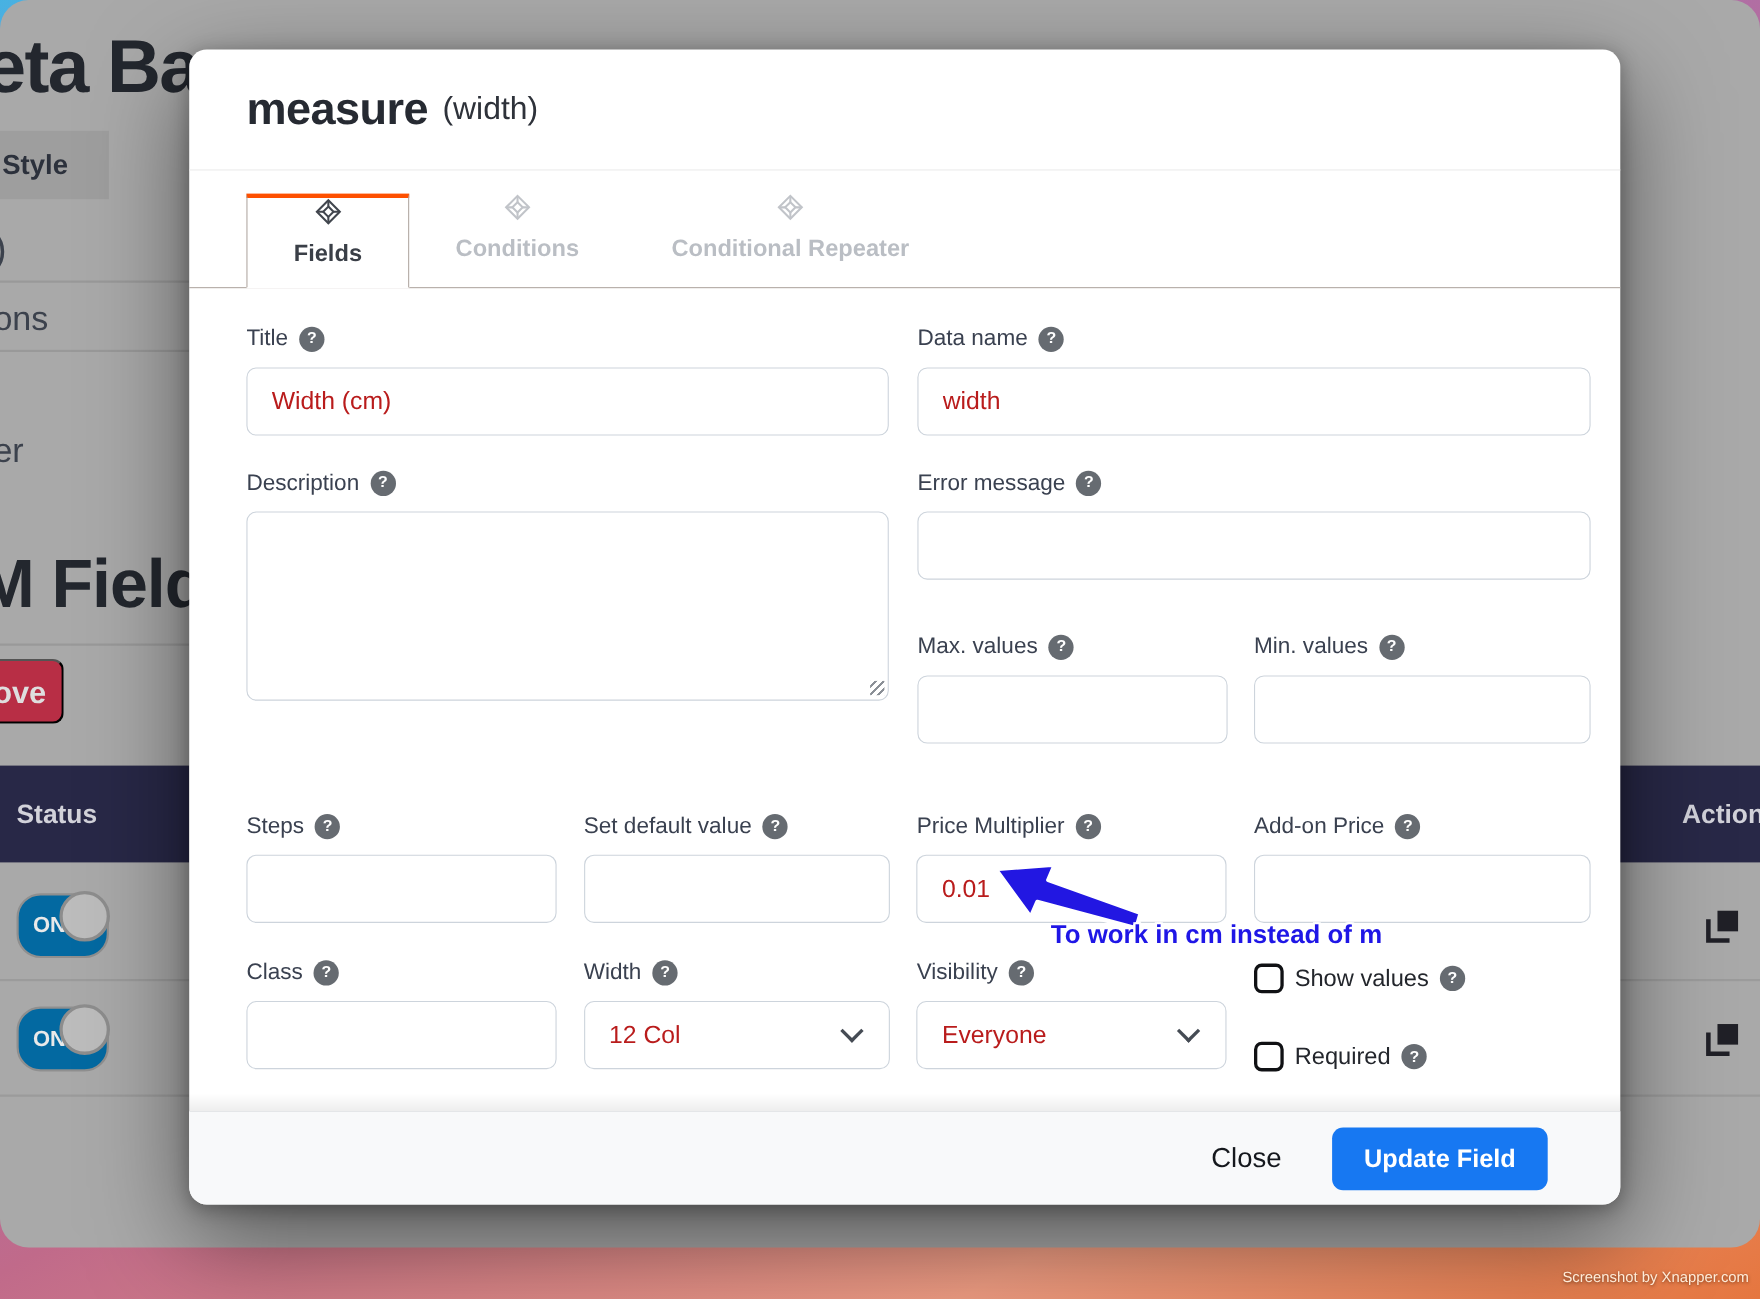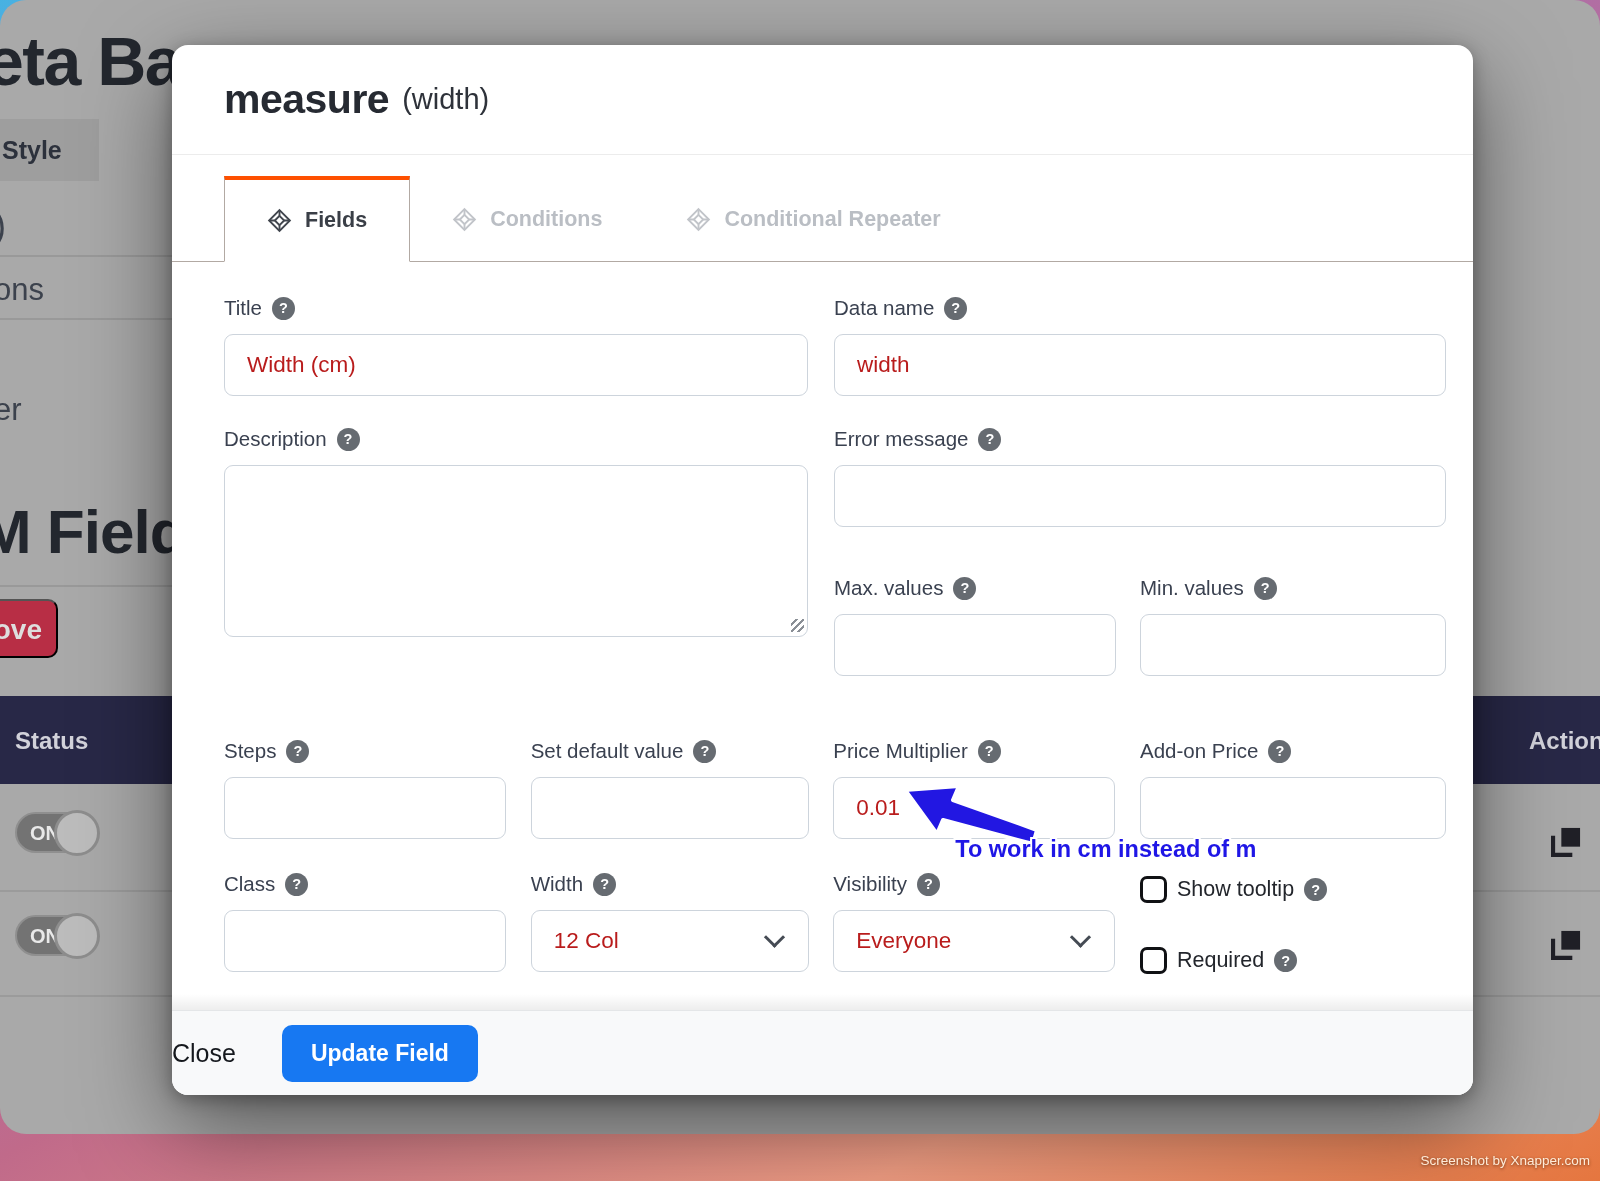--- a/index.html
+++ b/index.html
@@ -17,38 +17,38 @@
   }
   .big-title { position:absolute; left:-14px; top:22px; font-size:68px; font-weight:700; color:#23272e; letter-spacing:-1.5px; }
   .style-tab { position:absolute; left:-40px; top:119px; width:139px; height:62px; background:#9e9e9e; color:#2c313c; font-size:25px; font-weight:700; line-height:62px; padding-left:42px; }
   .bg-line { position:absolute; left:0; height:2px; background:#999; }
   .bg-item { position:absolute; left:-6px; color:#3c424d; font-size:31px; }
   .m-fields { position:absolute; left:-20px; top:496px; font-size:62px; font-weight:700; color:#23272e; letter-spacing:-1px; }
   .remove-btn { position:absolute; left:-32px; top:599px; width:90px; height:59px; background:#b82e45; border-radius:10px; color:#dedede; font-size:28px; font-weight:600; text-align:right; padding-right:14px; line-height:57px; }
   .thead { position:absolute; top:696px; height:88px; background:#282847; color:#d2d2da; font-size:24px; font-weight:700; line-height:89px; }
   .thead.left { left:0; width:172px; padding-left:15px; }
   .thead.right { left:1455px; width:145px; padding-left:74px; overflow:hidden; white-space:nowrap; }
-  .toggle { position:absolute; left:15px; width:84px; height:41px; background:#737373; border:2px solid #8f8f8f; border-radius:22px; }
+  .toggle { position:absolute; left:15px; width:84px; height:59px; background:#0369a1; border:2px solid #8f8f8f; border-radius:22px; }
   .toggle .on-label { position:absolute; left:13px; top:50%; transform:translateY(-50%); color:#e9e9e9; font-size:20px; font-weight:700; }
   .toggle .knob { position:absolute; right:-3px; top:-4px; width:46px; height:46px; border-radius:50%; background:#bcbcbc; border:3px solid #8d8d8d; }
   .copy-icon { position:absolute; left:1551px; width:31px; height:31px; }
   .side-row-line { position:absolute; height:2px; background:#9b9b9b; }
 
   
   .modal {
     position:absolute; left:172px; top:45px; width:1301px; height:1050px;
     background:#fff; border-radius:16px;
     box-shadow:0 30px 90px rgba(0,0,0,.5), 0 4px 18px rgba(0,0,0,.3);
   }
   .modal-header { height:110px; padding:0 52px; display:flex; align-items:center; border-bottom:1px solid #ececec; }
   .m-title { font-size:41px; font-weight:700; color:#262a32; letter-spacing:-0.5px; }
   .m-title-suffix { font-size:29px; font-weight:400; color:#2e323a; margin-left:13px; }
   .tabs { position:relative; height:107px; padding:21px 0 0 52px; display:flex; align-items:flex-start; }
   .tabs::after { content:""; position:absolute; left:0; right:0; bottom:0; height:1px; background:#b2a9a3; }
-  .tab { height:86px; display:flex; align-items:center; gap:13px; padding:0 42px; font-size:21.5px; font-weight:600; position:relative; z-index:1; }
+  .tab { height:86px; display:flex; align-items:center; gap:13px; padding:0 42px; font-size:21.5px; font-weight:600; position:relative; z-index:1;flex-direction:column; }
   .tab.active { border:1px solid #b2a9a3; border-bottom:1px solid #fff; border-top:4px solid #fe5000; background:#fff; color:#3a3f47; }
   .tab.inactive { color:#babec4; }
   .tab svg { width:25px; height:25px; }
   .tab.active svg { color:#41464e; }
   .tab.inactive svg { color:#c1c4c9; }
 
   .modal-body { position:relative; padding:33px 27px 0 52px; }
   .frow { display:flex; gap:25px;justify-content:space-between; }
   .cL { width:584px; } .cR { width:612px; }
   .q1 { width:282px; } .q2 { width:278px; } .q3 { width:282px; position:relative; } .q4 { width:306px; }
@@ -72,21 +72,21 @@
   
   .annot-arrow { position:absolute; left:62px; top:30px; width:150px; height:82px; z-index:5; pointer-events:none; }
   .annot-text { position:absolute; left:122px; top:98px; width:330px; white-space:nowrap; z-index:5;
     font-size:23.5px; font-weight:700; color:#1f16e6;
     text-shadow:-2px -2px 0 #fff, 2px -2px 0 #fff, -2px 2px 0 #fff, 2px 2px 0 #fff, 0 2px 0 #fff, 0 -2px 0 #fff, 2px 0 0 #fff, -2px 0 0 #fff; }
 
   .footer-fade { position:absolute; left:0; right:0; bottom:85px; height:16px;
     background:linear-gradient(to bottom, rgba(0,0,0,0), rgba(0,0,0,0.07)); }
   .modal-footer { position:absolute; left:0; right:0; bottom:0; height:85px; background:#f8f9fa;
     border-top:1px solid #e4e6e8; border-radius:0 0 16px 16px;
-    display:flex; align-items:center; justify-content:flex-start; gap:46px; padding-right:32px; }
+    display:flex; align-items:center; justify-content:flex-end; gap:46px; padding-right:66px; }
   .close-btn { font-size:25px; color:#15181d; background:none; border:none; font-family:inherit; cursor:pointer; }
   .update-btn { width:196px; height:57px; background:#1778f2; color:#fff; border:none; border-radius:10px;
     font-size:23px; font-weight:600; font-family:inherit; cursor:pointer; }
 
   .watermark { position:absolute; right:10px; bottom:13px; font-size:13.5px; color:#ffecd9;
     text-shadow:0 1px 3px rgba(80,35,10,.75); }
 </style>
 </head>
 <body>
 
@@ -277,21 +277,21 @@
           <span class="help">?</span>
         </div>
         <div class="tselect">
           <span>Everyone</span>
           <span class="chev"></span>
         </div>
       </div>
       <div class="q4">
         <div class="cbrow" style="margin-top:5px;">
           <span class="cbox"></span>
-          <span>Show tooltip</span>
+          <span>Show values</span>
           <span class="help">?</span>
         </div>
         <div class="cbrow" style="margin-top:44px;">
           <span class="cbox"></span>
           <span>Required</span>
           <span class="help">?</span>
         </div>
       </div>
     </div>
   </div>

